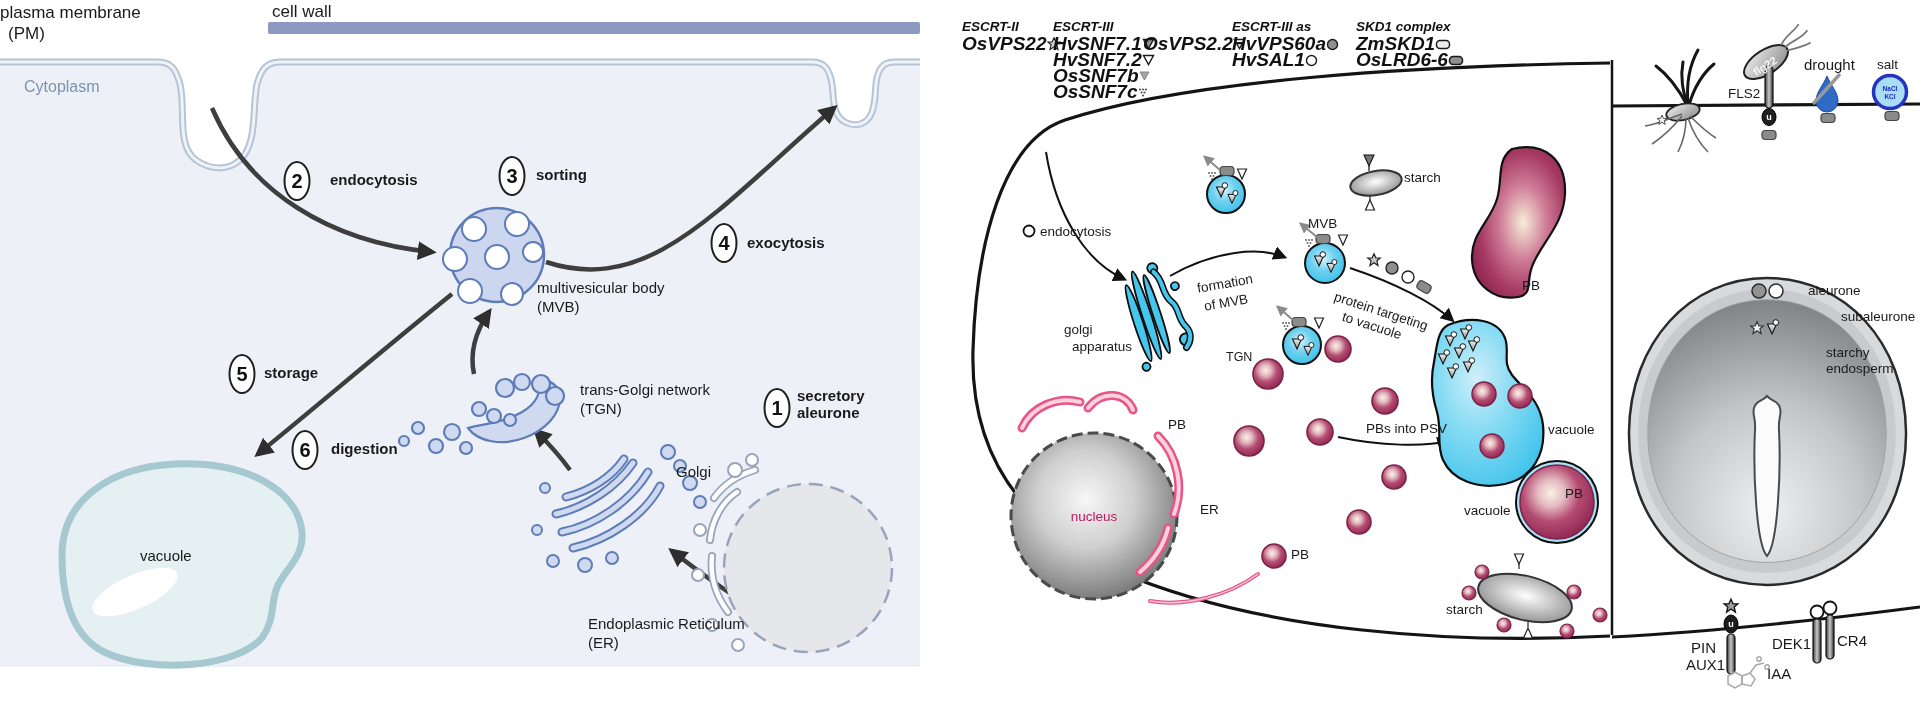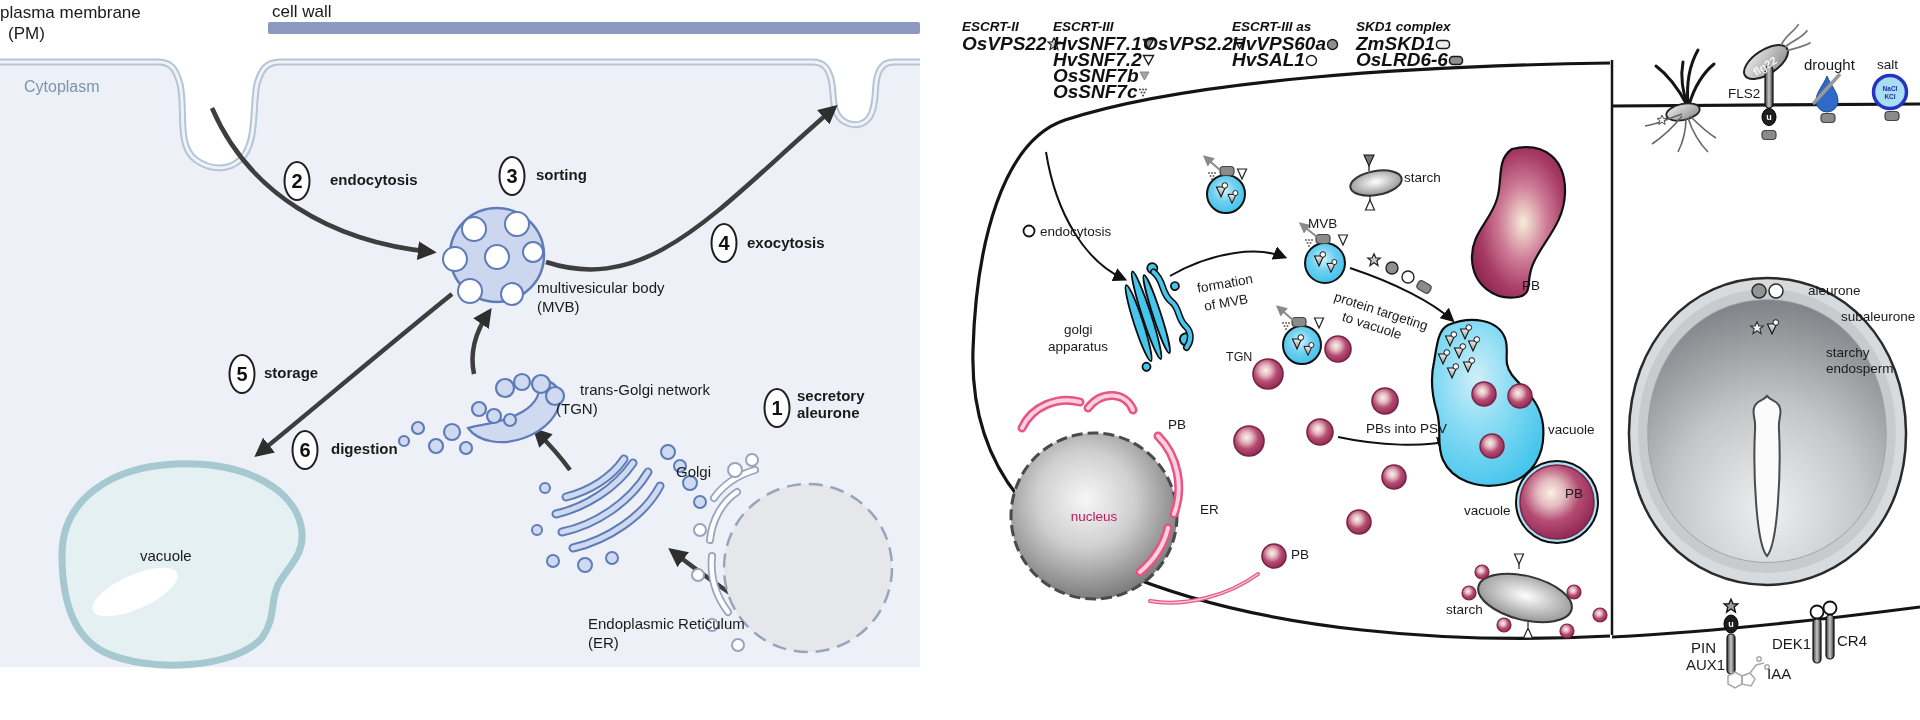--- a/index.html
+++ b/index.html
@@ -463,21 +463,21 @@
 <div class="lbl b" style="left:264px;top:365px">storage</div>
 
 <div class="badge" style="left:305px;top:450px">
       <span>6</span>
     </div>
 <div class="lbl b" style="left:331px;top:441px">digestion</div>
 
 <div class="lbl" style="left:537px;top:280px">multivesicular body</div>
 <div class="lbl" style="left:537px;top:299px">(MVB)</div>
 <div class="lbl" style="left:580px;top:382px">trans-Golgi network</div>
-<div class="lbl" style="left:556px;top:401px">(TGN)</div>
+<div class="lbl" style="left:580px;top:401px">(TGN)</div>
 <div class="lbl" style="left:676px;top:464px">Golgi</div>
 <div class="lbl" style="left:140px;top:548px">vacuole</div>
 <div class="lbl" style="left:588px;top:616px">Endoplasmic Reticulum</div>
 <div class="lbl" style="left:588px;top:635px">(ER)</div>
 
 <div class="legend-group" style="left:962px;top:19px">
   <div class="lg-title">ESCRT-II</div>
   <div class="lg-item">
         <span>OsVPS22</span>
     <svg width="14" height="14" viewBox="-7 -7 14 14">
@@ -551,21 +551,21 @@
   <div class="lg-item">
         <span>OsLRD6-6</span>
     <svg width="16" height="11" viewBox="0 0 16 11">
           <rect x="1.5" y="1.5" width="13" height="8" rx="3.5" fill="#8f8f8f" stroke="#1a1a1a" stroke-width="1.5"></rect>
         </svg>
       </div>
 </div>
 
 <div class="lbl mid" style="left:1040px;top:224px">endocytosis</div>
 <div class="lbl mid" style="left:1064px;top:322px">golgi</div>
-<div class="lbl mid" style="left:1048px;top:339px">apparatus</div>
+<div class="lbl mid" style="left:1072px;top:339px">apparatus</div>
 <div class="lbl mid rot" style="left:1196px;top:281px;transform:rotate(-10deg)">formation</div>
 <div class="lbl mid rot" style="left:1203px;top:299px;transform:rotate(-10deg)">of MVB</div>
 <div class="lbl sm" style="left:1226px;top:350px">TGN</div>
 <div class="lbl mid" style="left:1308px;top:216px">MVB</div>
 <div class="lbl mid" style="left:1404px;top:170px">starch</div>
 <div class="lbl mid" style="left:1522px;top:278px">PB</div>
 <div class="lbl mid rot" style="left:1337px;top:289px;transform:rotate(18deg)">protein targeting</div>
 <div class="lbl mid rot" style="left:1345px;top:309px;transform:rotate(18deg)">to vacuole</div>
 <div class="lbl mid wht ctr" style="left:1094px;top:517px">nucleus</div>
 <div class="lbl mid" style="left:1168px;top:417px">PB</div>

